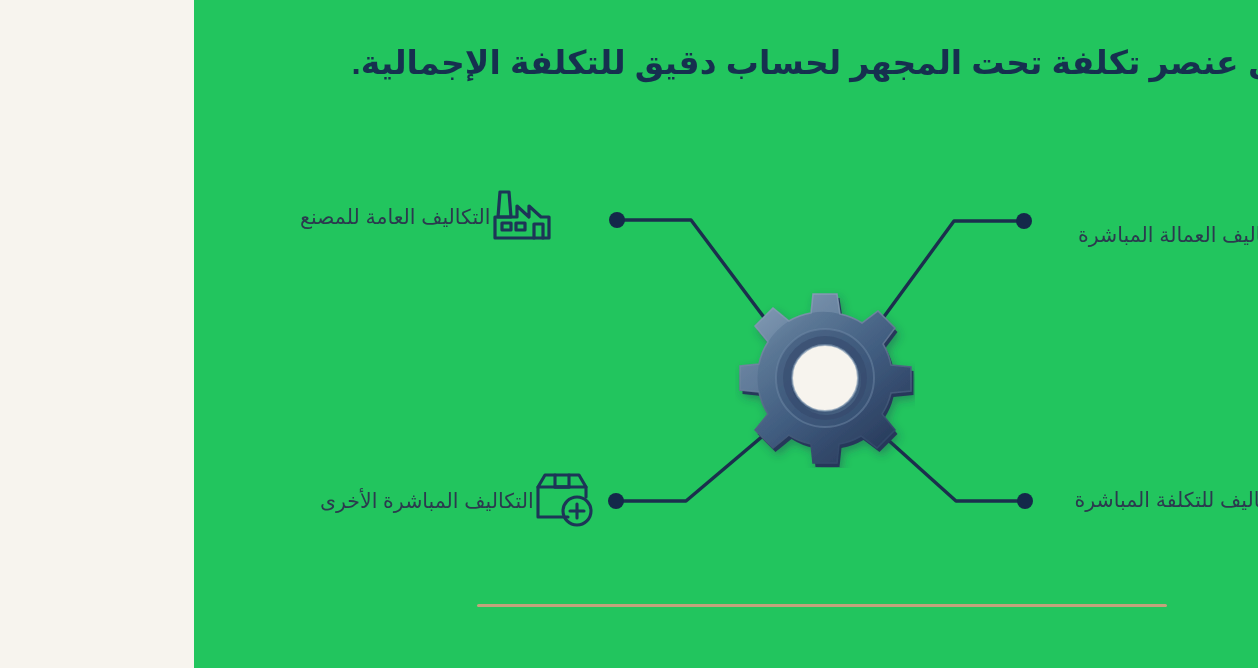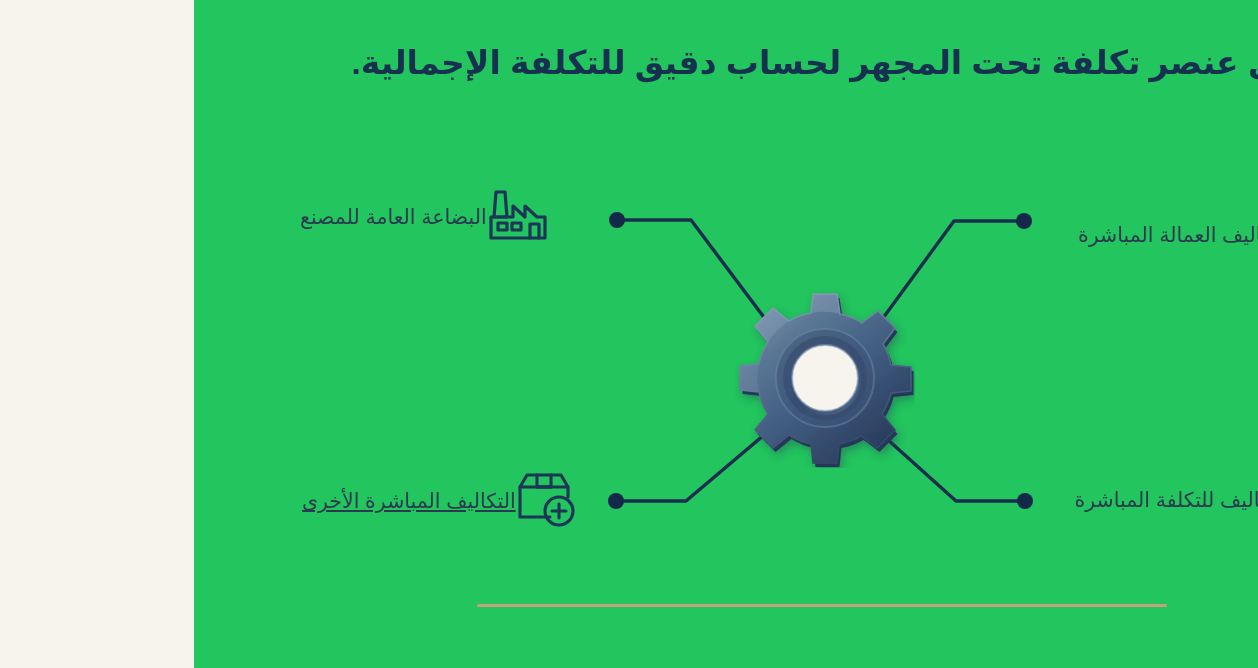--- a/index.html
+++ b/index.html
@@ -89,21 +89,21 @@
   }
   #node-overheads .node-label { text-align: right; margin-right: 0; margin-left: 14px; }
 
   #node-other {
     left: 92px;
     top: 470px;
     width: 315px;
     justify-content: flex-start;
     flex-direction: row-reverse;
   }
-  #node-other .node-label { text-align: left; margin-left: 16px; text-decoration: underline; }
+  #node-other .node-label { text-align: left; margin-left: 34px; }
 
   #node-labor {
     left: 845px;
     top: 202px;
     width: 320px;
     flex-direction: row;
     justify-content: flex-start;
   }
   #node-labor .node-label { margin-right: 18px; text-align: right; }
 
@@ -222,21 +222,21 @@
 
         <path d="M -12,-84 L 12,-84 L 15,-64 A 66 66 0 0 0 -14,-65 Z" fill="#93a9c0" opacity="0.35"></path>
         <path d="M -70,-52 L -52,-70 L -36,-57 A 66 66 0 0 0 -57,-36 Z" fill="#93a9c0" opacity="0.3"></path>
         <path d="M -85,-12 L -66,-14 A 66 66 0 0 0 -66,14 L -85,12 Z" fill="#8ba1ba" opacity="0.22"></path>
       </g>
     </svg>
   </div>
 
   <div class="node" id="node-overheads">
     <div class="node-label">
-      <span>البضاعة العامة للمصنع</span>
+      <span>التكاليف العامة للمصنع</span>
     </div>
     <span class="node-icon">
       <svg width="62" height="58" viewBox="0 0 62 58" fill="none" stroke="#1d3557" stroke-width="3.2" stroke-linejoin="round" stroke-linecap="round">
 
         <path d="M 9 6 L 18 6 L 20 31 L 7 31 Z"></path>
 
         <path d="M 4 52 L 4 31 L 26 31 L 26 20 L 38 31 L 38 20 L 50 31 L 58 31 L 58 52 Z"></path>
 
         <rect x="11" y="37" width="9" height="7"></rect>
         <rect x="25" y="37" width="9" height="7"></rect>

